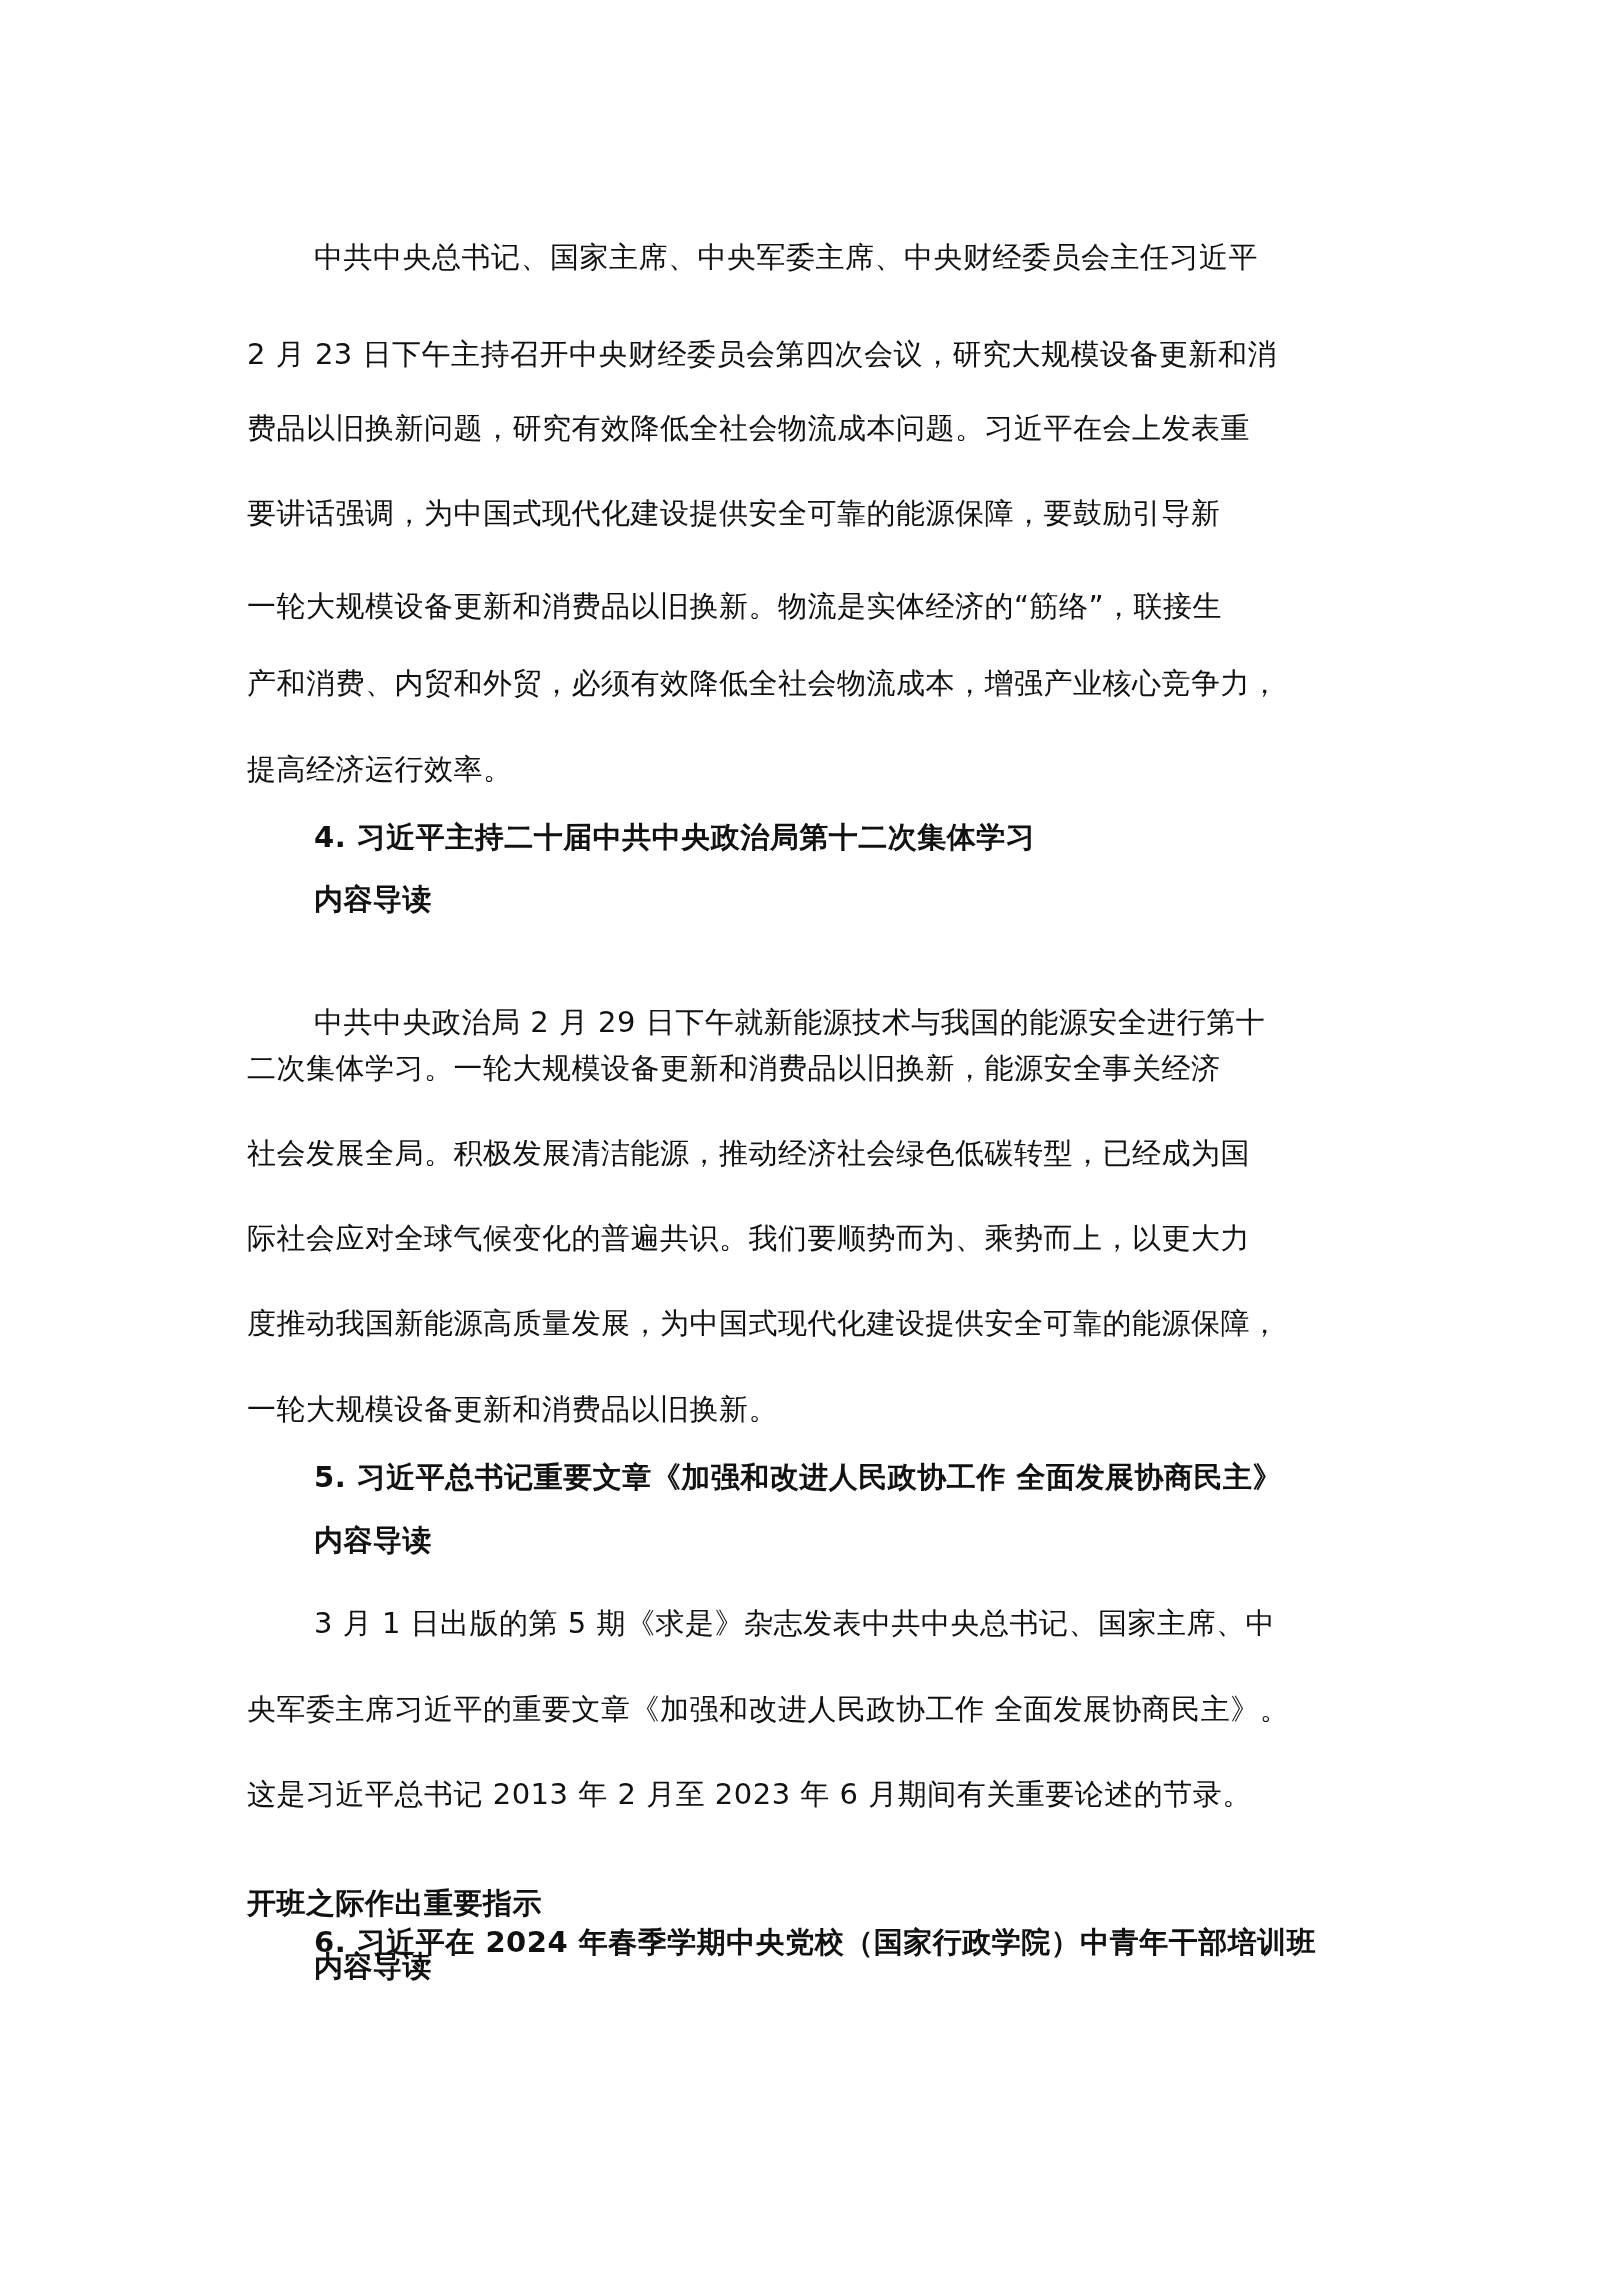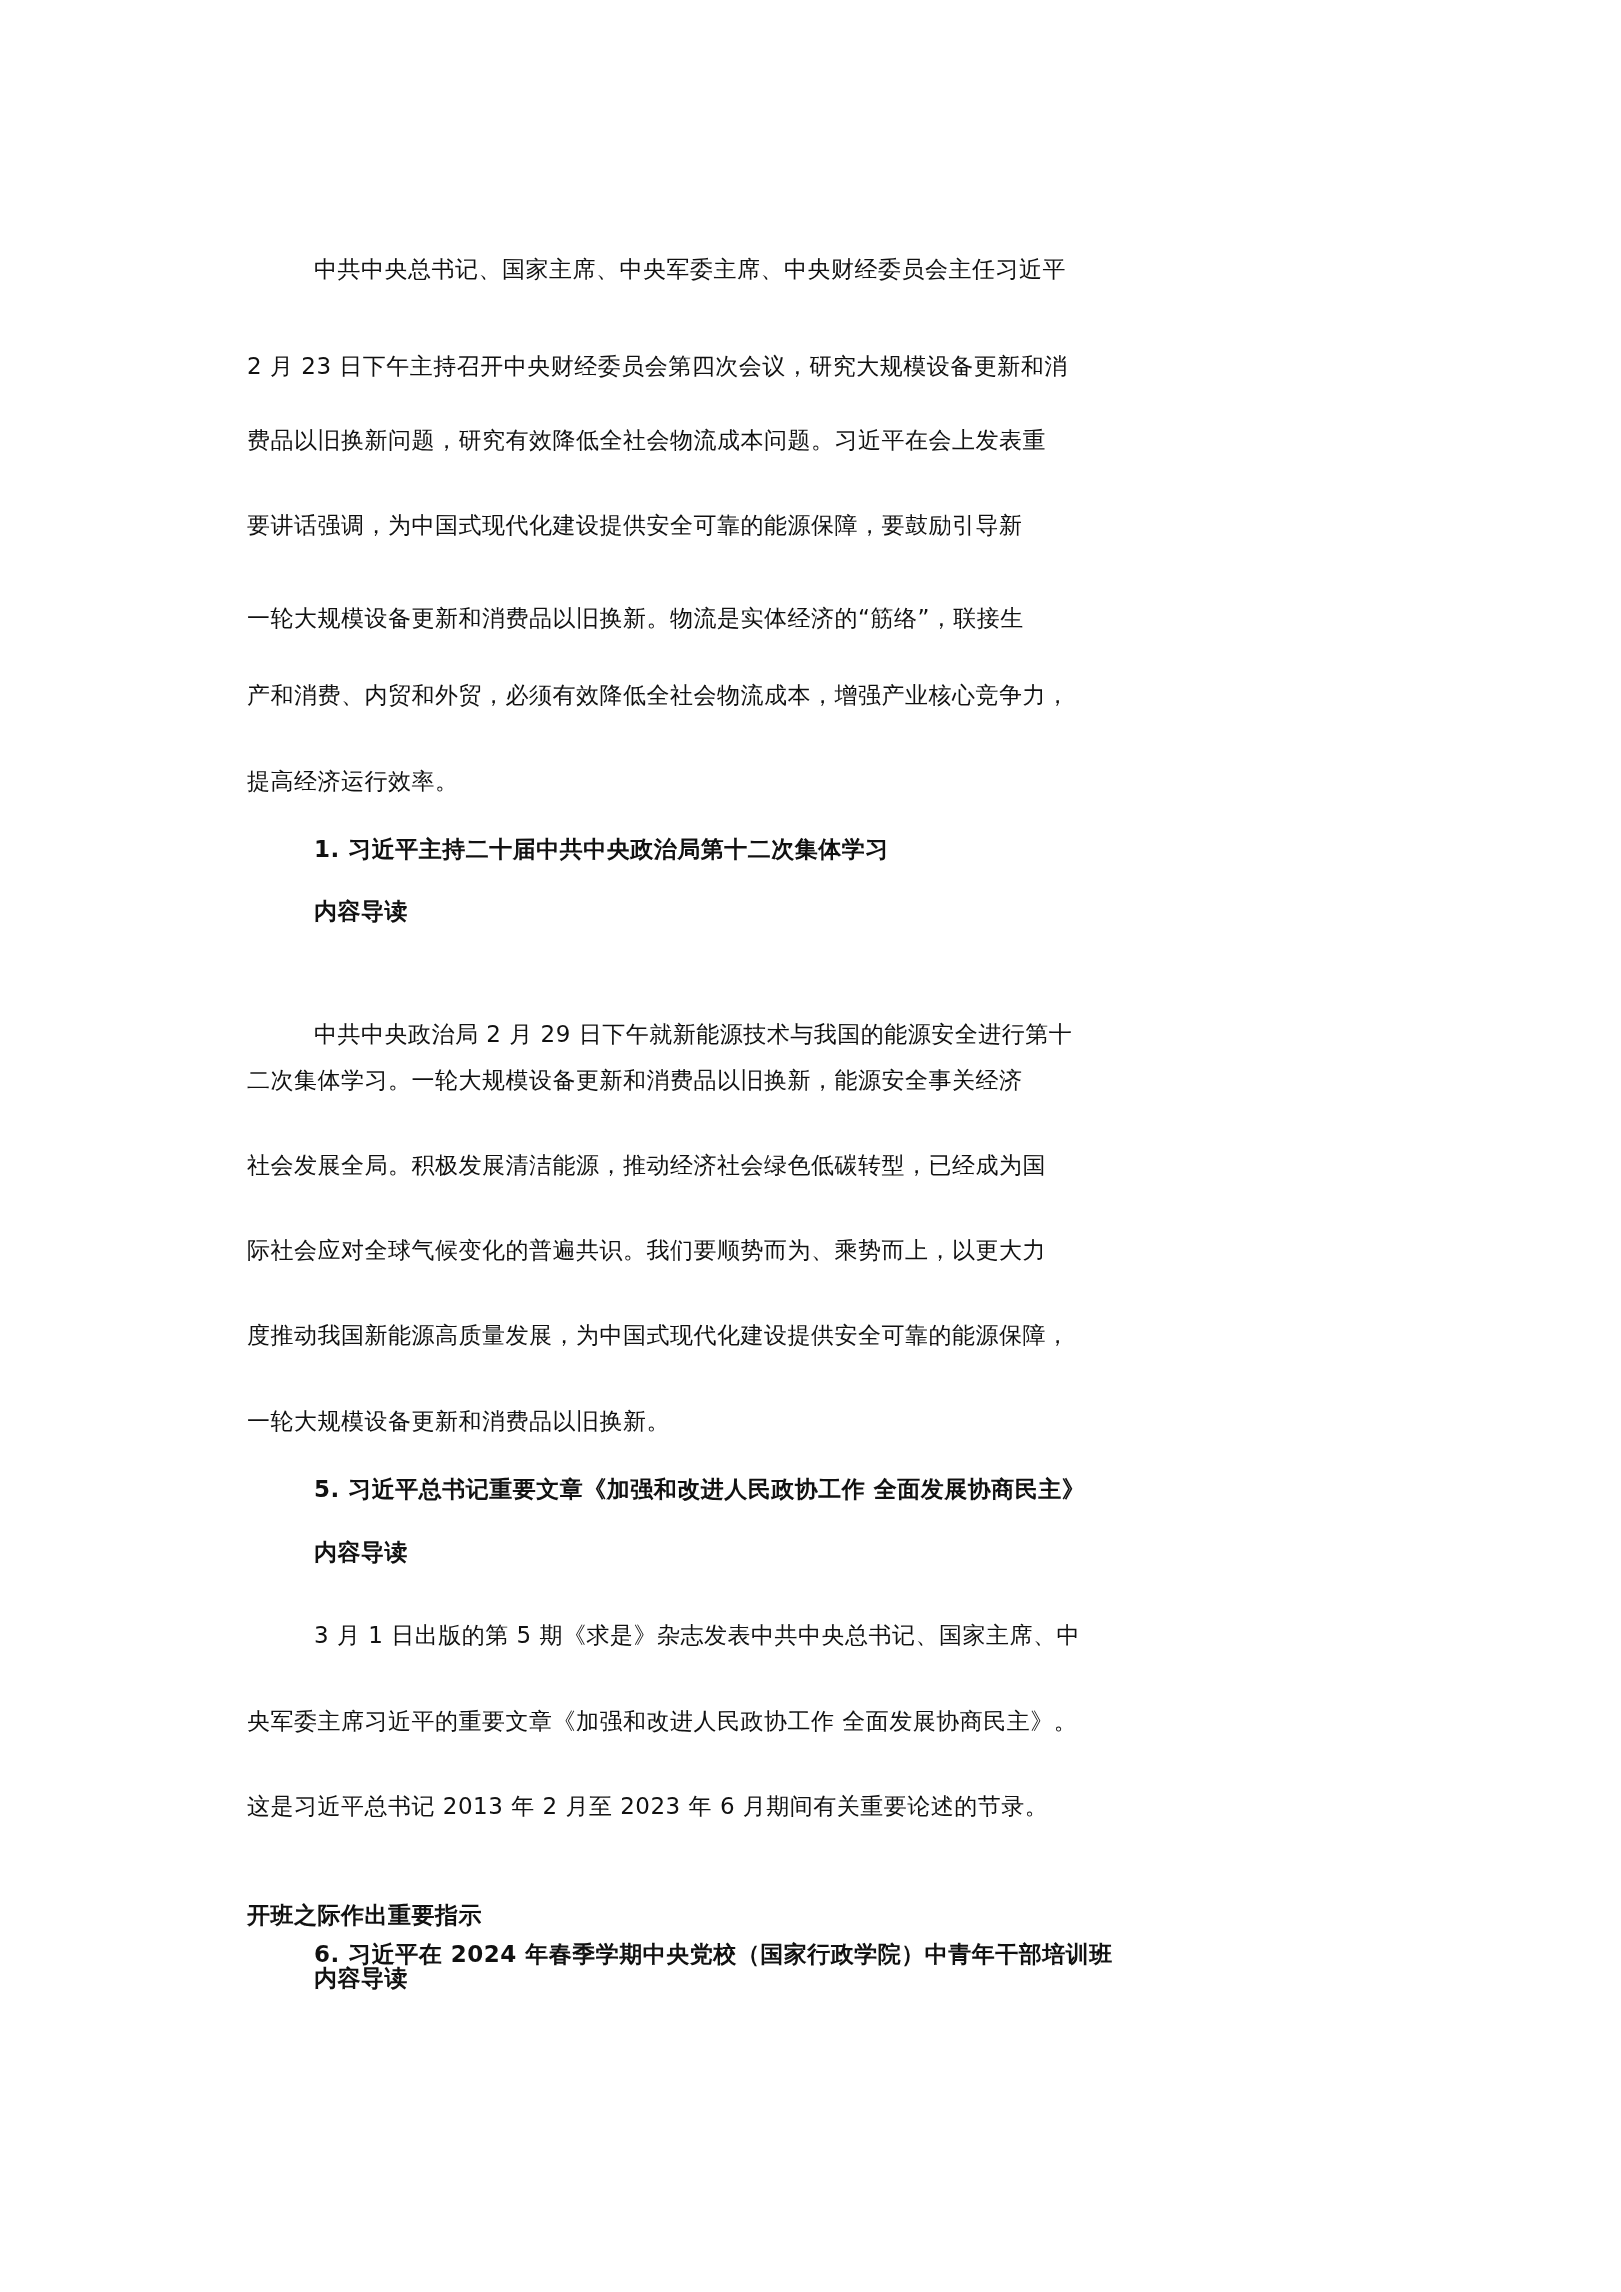--- a/index.html
+++ b/index.html
@@ -1,37 +1,37 @@
 <!DOCTYPE html>
 <html><head>
 <meta charset="utf-8">
 <style>
   html, body { margin: 0; padding: 0; background: #ffffff; }
   body { width: 1621px; height: 2293px; position: relative; overflow: hidden;
          font-family: "DejaVu Sans", sans-serif; color: #111111; }
   .page { position: absolute; left: 247px; top: 0; width: 1137px; }
-  .p { position: absolute; left: 0; width: 1137px; font-size: 23px; line-height: 29px;
-       white-space: nowrap; letter-spacing: 0.5px; margin-top: 12px; }
+  .p { position: absolute; left: 0; width: 1137px; font-size: 29px; line-height: 29px;
+       white-space: nowrap; letter-spacing: 0.5px; }
   .h { font-weight: bold; }
   .indent { left: 67px; }
 </style>
 </head>
 <body>
 
 <div class="page">
 
   <div class="p indent" style="top:243px">中共中央总书记、国家主席、中央军委主席、中央财经委员会主任习近平</div>
   <div class="p" style="top:340px">2 月 23 日下午主持召开中央财经委员会第四次会议，研究大规模设备更新和消</div>
   <div class="p" style="top:414px">费品以旧换新问题，研究有效降低全社会物流成本问题。习近平在会上发表重</div>
   <div class="p" style="top:499px">要讲话强调，为中国式现代化建设提供安全可靠的能源保障，要鼓励引导新</div>
   <div class="p" style="top:592px">一轮大规模设备更新和消费品以旧换新。物流是实体经济的“筋络”，联接生</div>
   <div class="p" style="top:669px">产和消费、内贸和外贸，必须有效降低全社会物流成本，增强产业核心竞争力，</div>
   <div class="p" style="top:755px">提高经济运行效率。</div>
 
-  <div class="p h indent" style="top:823px">1. 习近平主持二十届中共中央政治局第十二次集体学习</div>
+  <div class="p h indent" style="top:823px">4. 习近平主持二十届中共中央政治局第十二次集体学习</div>
   <div class="p h indent" style="top:885px">内容导读</div>
   <div class="p indent" style="top:1008px">中共中央政治局 2 月 29 日下午就新能源技术与我国的能源安全进行第十</div>
   <div class="p" style="top:1054px">二次集体学习。一轮大规模设备更新和消费品以旧换新，能源安全事关经济</div>
   <div class="p" style="top:1139px">社会发展全局。积极发展清洁能源，推动经济社会绿色低碳转型，已经成为国</div>
   <div class="p" style="top:1224px">际社会应对全球气候变化的普遍共识。我们要顺势而为、乘势而上，以更大力</div>
   <div class="p" style="top:1309px">度推动我国新能源高质量发展，为中国式现代化建设提供安全可靠的能源保障，</div>
   <div class="p" style="top:1395px">一轮大规模设备更新和消费品以旧换新。</div>
 
   <div class="p h indent" style="top:1463px">5. 习近平总书记重要文章《加强和改进人民政协工作  全面发展协商民主》</div>
   <div class="p h indent" style="top:1526px">内容导读</div>

